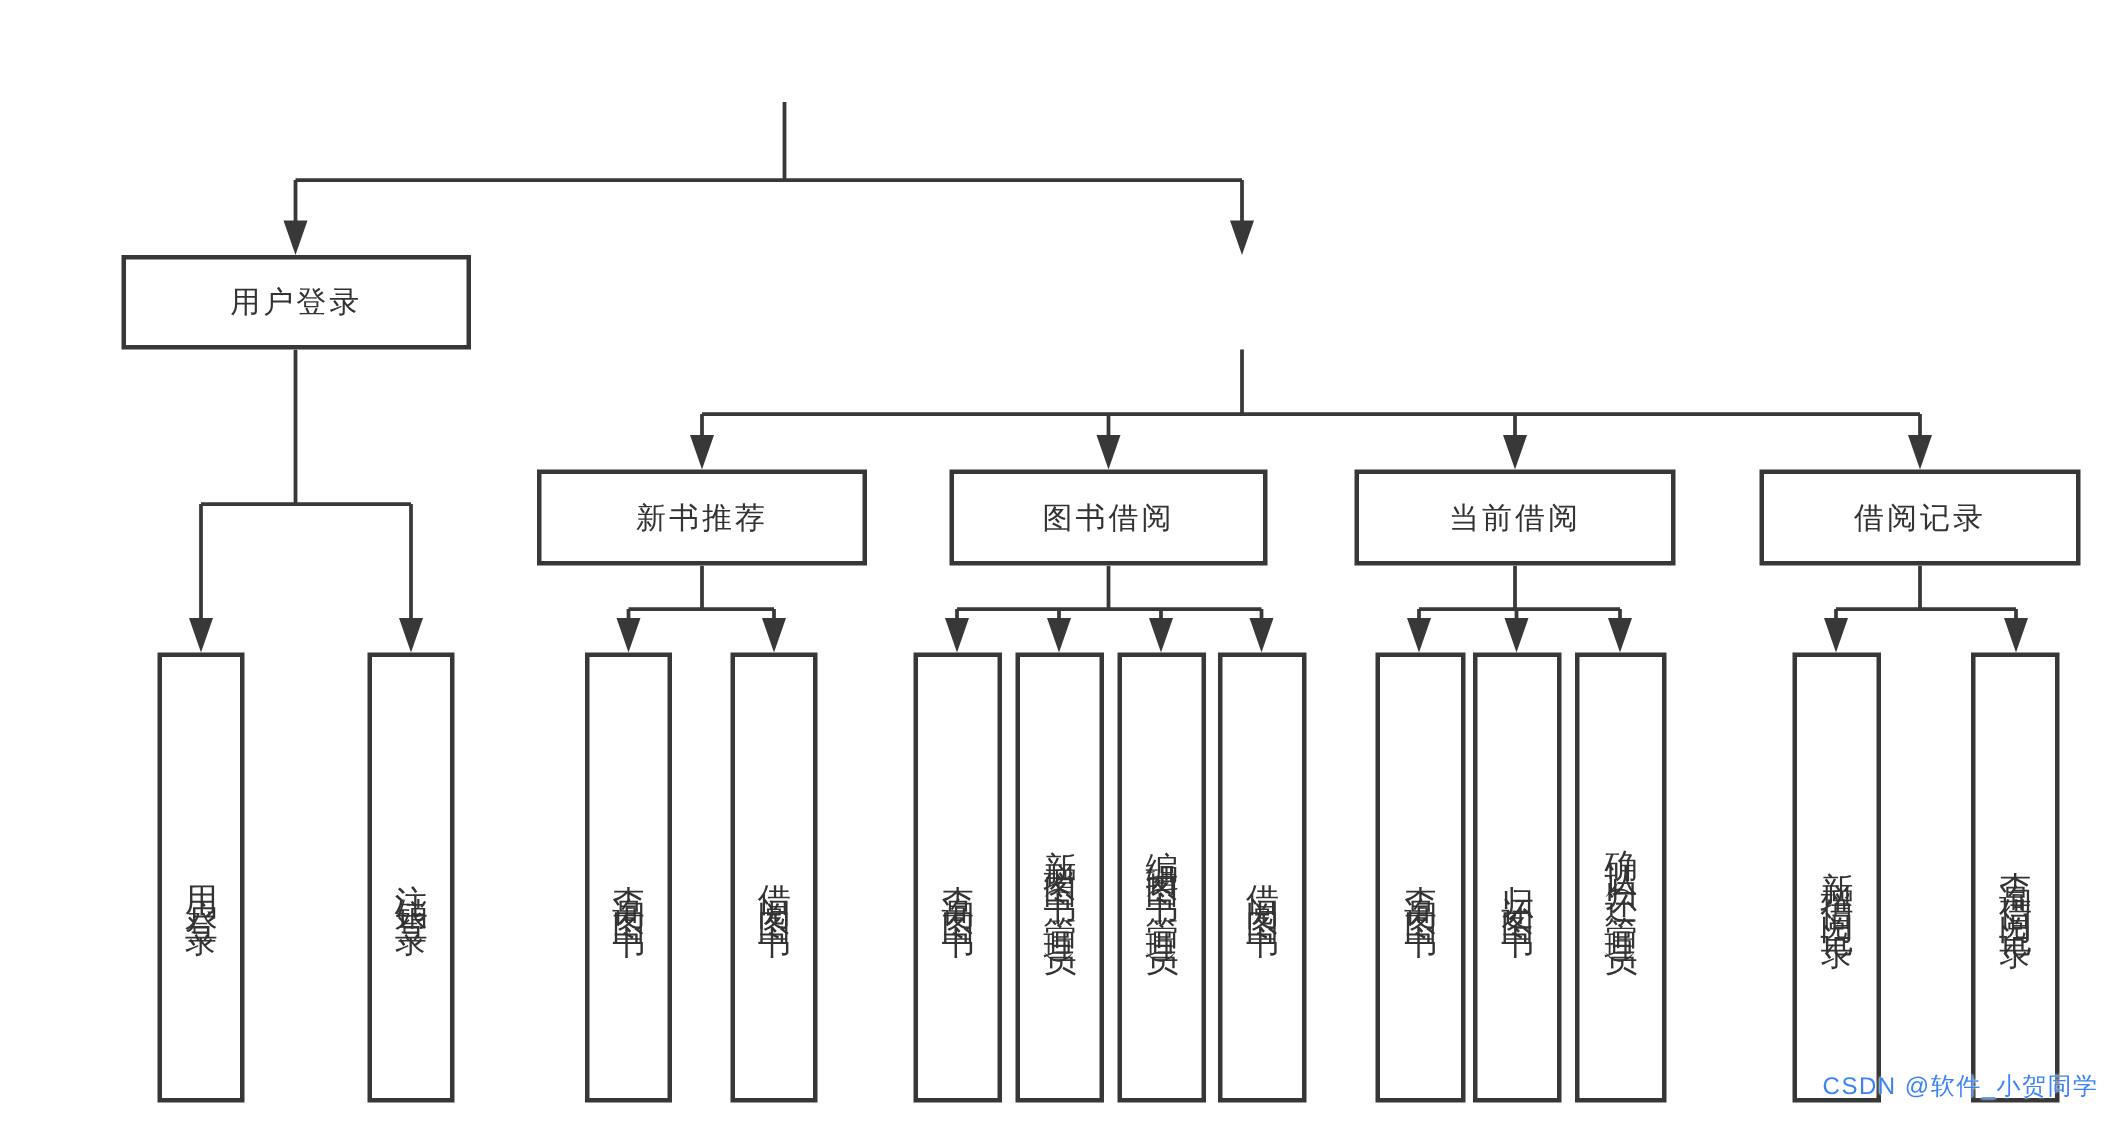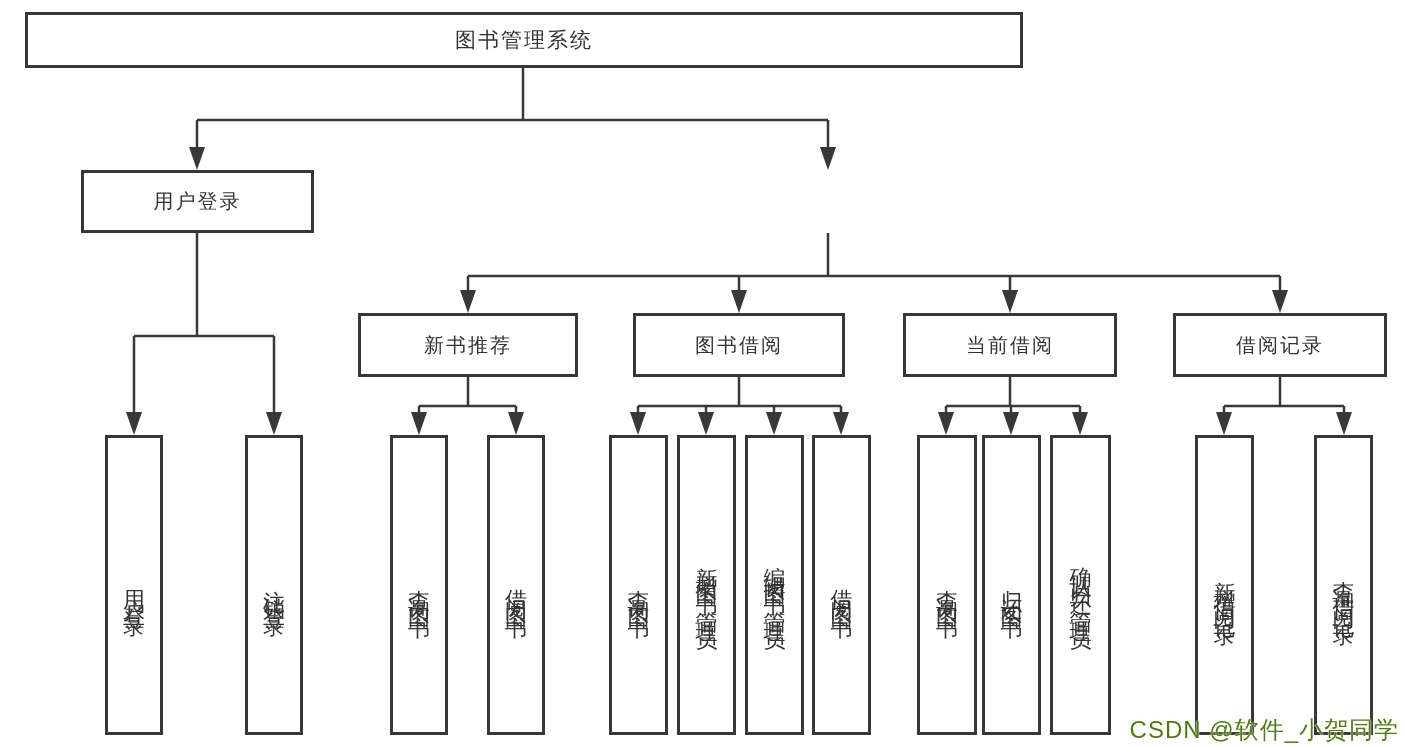--- a/index.html
+++ b/index.html
@@ -47,22 +47,22 @@
     font-size: 22px;
     letter-spacing: 9px;
     line-height: 1.1;
     color: #333333;
     margin-bottom: -9px; 
   }
   .watermark {
     position: absolute;
     top: 714px;
     right: 6px;
-    font-size: 24px;
-    color: #4d7c0f;
+    font-size: 16px;
+    color: #3b82f6;
     letter-spacing: 1px;
     text-shadow: 0 0 2px #ffffff, 0 0 1px #ffffff;
     z-index: 5;
     white-space: nowrap;
     margin-left: 38px;
   }
 </style>
 </head>
 <body>
 
@@ -101,23 +101,20 @@
       <polygon points="766,412 782,412 774,435"></polygon>
       <polygon points="833,412 849,412 841,435"></polygon>
       <polygon points="938,412 954,412 946,435"></polygon>
       <polygon points="1003,412 1019,412 1011,435"></polygon>
       <polygon points="1072,412 1088,412 1080,435"></polygon>
       <polygon points="1216,412 1232,412 1224,435"></polygon>
       <polygon points="1336,412 1352,412 1344,435"></polygon>
     </g>
   </svg>
 
-  <div class="box" style="left:25px; top:12px; width:998px; height:56px;">
-    <span class="h-label root-label">图书管理系统</span>
-  </div>
 
   <div class="box" style="left:81px; top:170px; width:233px; height:63px;">
     <span class="h-label">用户登录</span>
   </div>
 
   <div class="box" style="left:358px; top:313px; width:220px; height:64px;">
     <span class="h-label">新书推荐</span>
   </div>
   <div class="box" style="left:903px; top:313px; width:214px; height:64px;">
     <span class="h-label">当前借阅</span>

